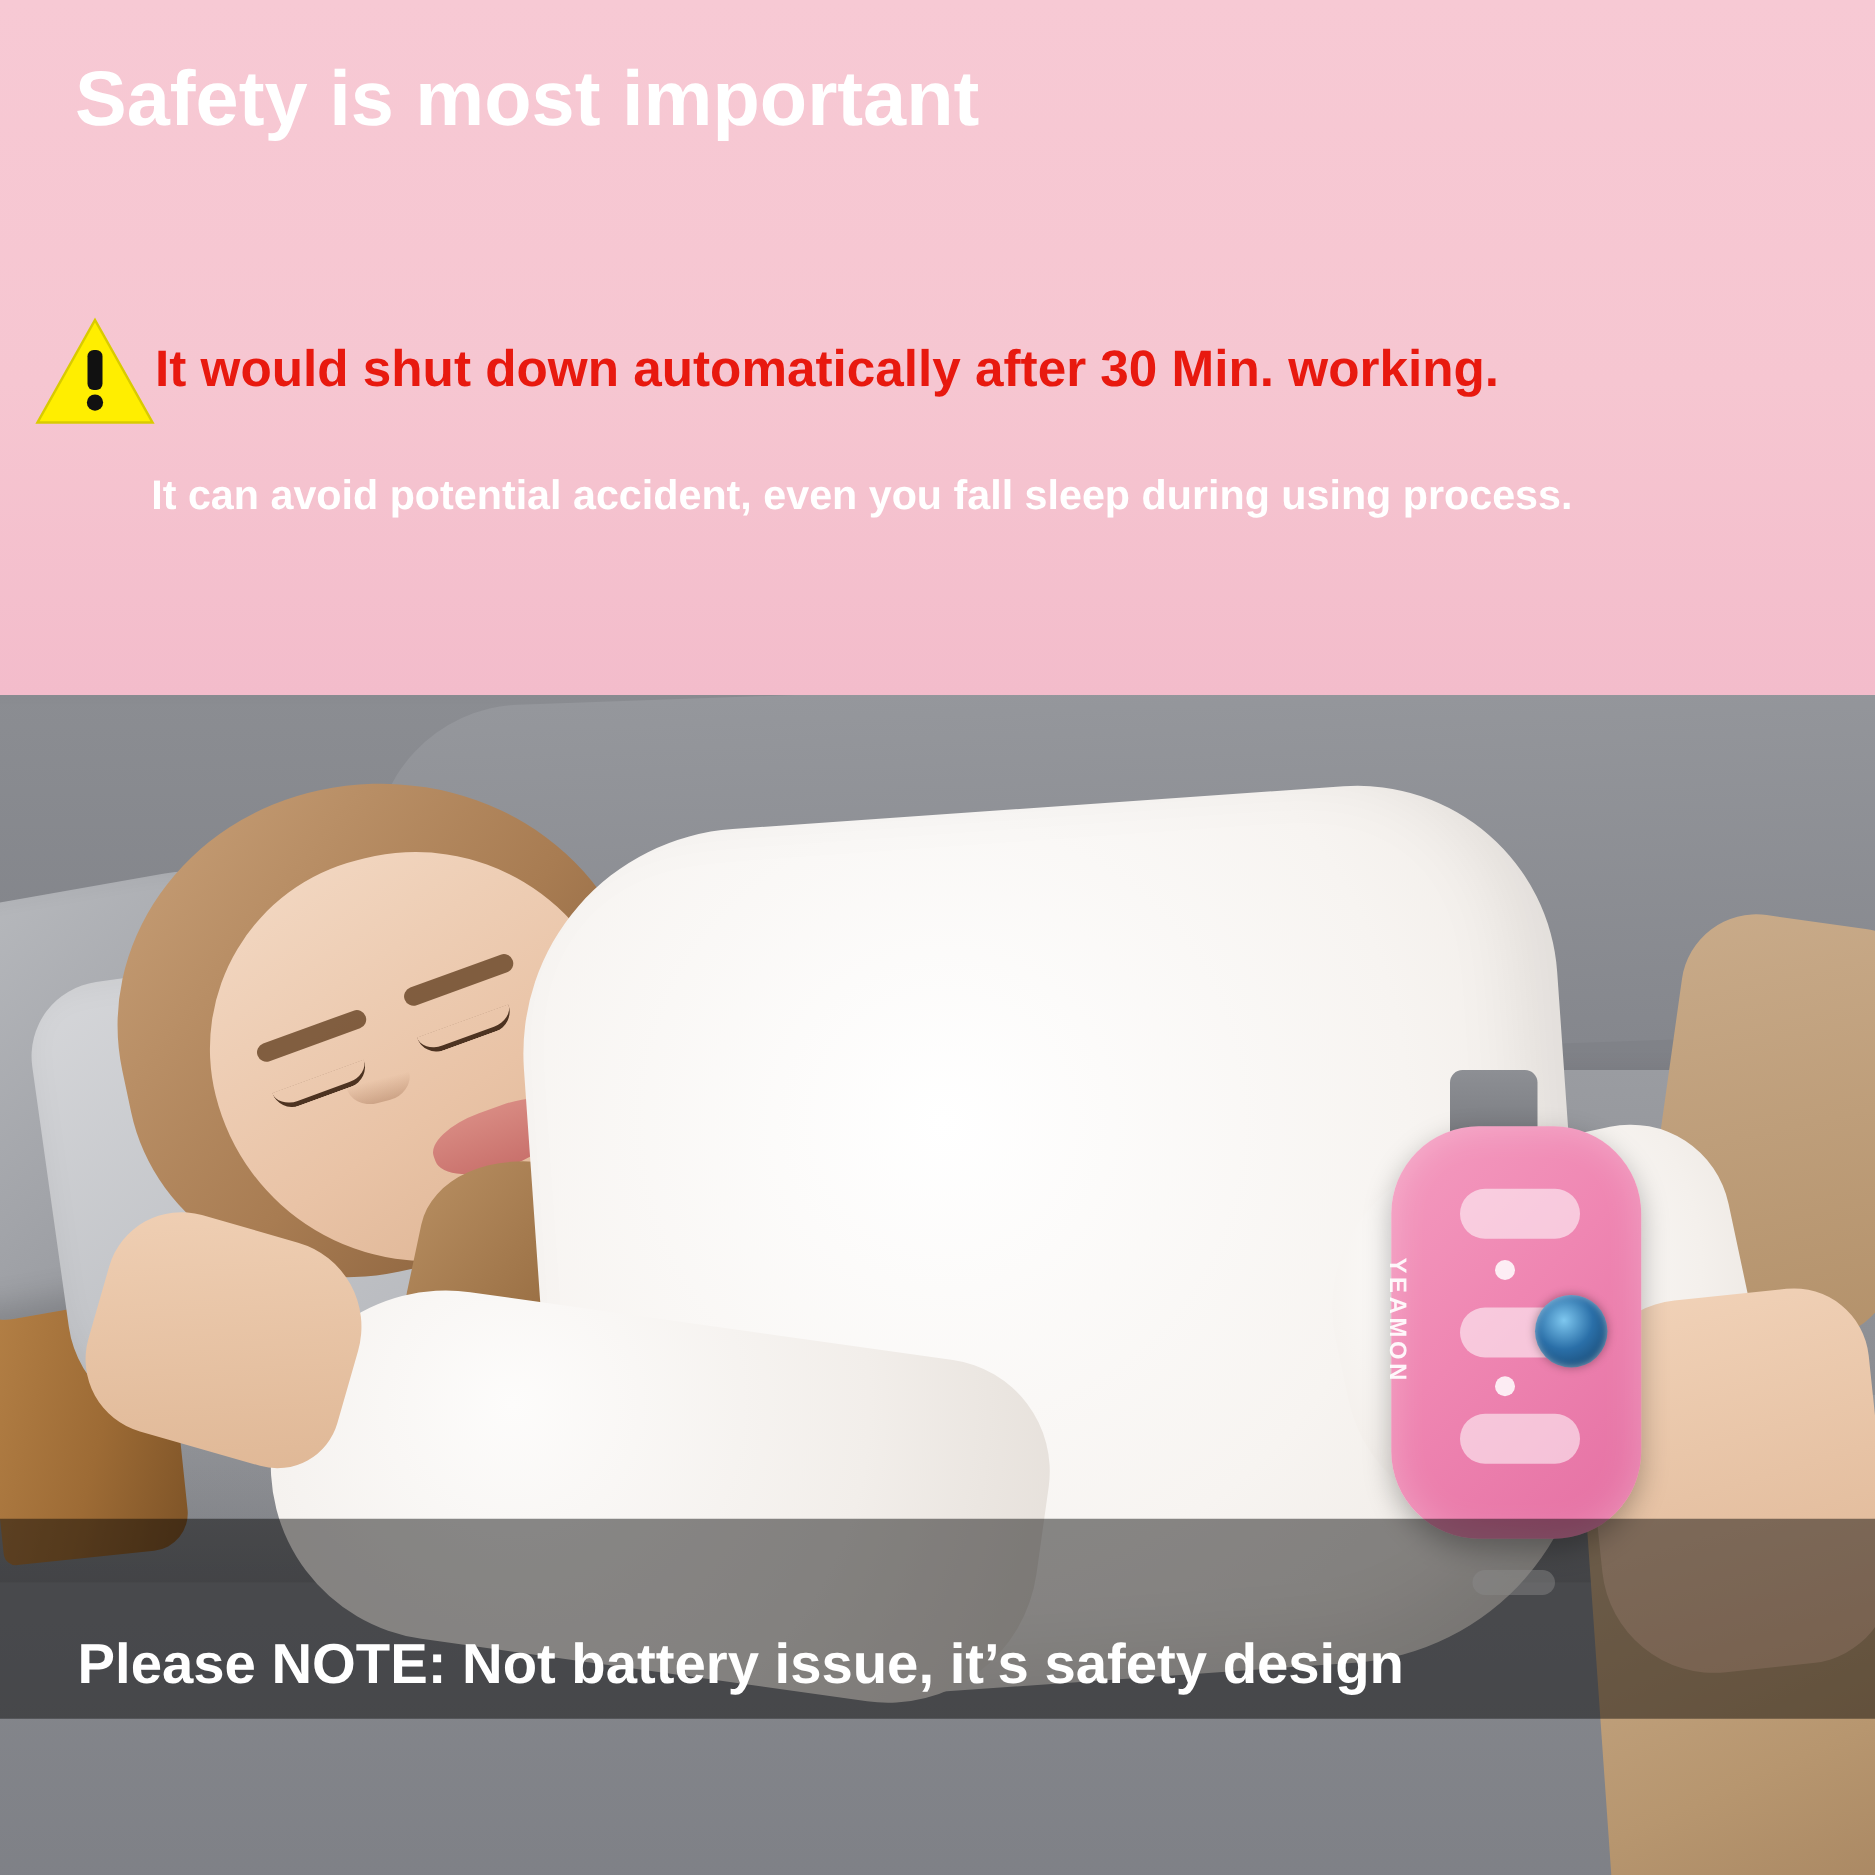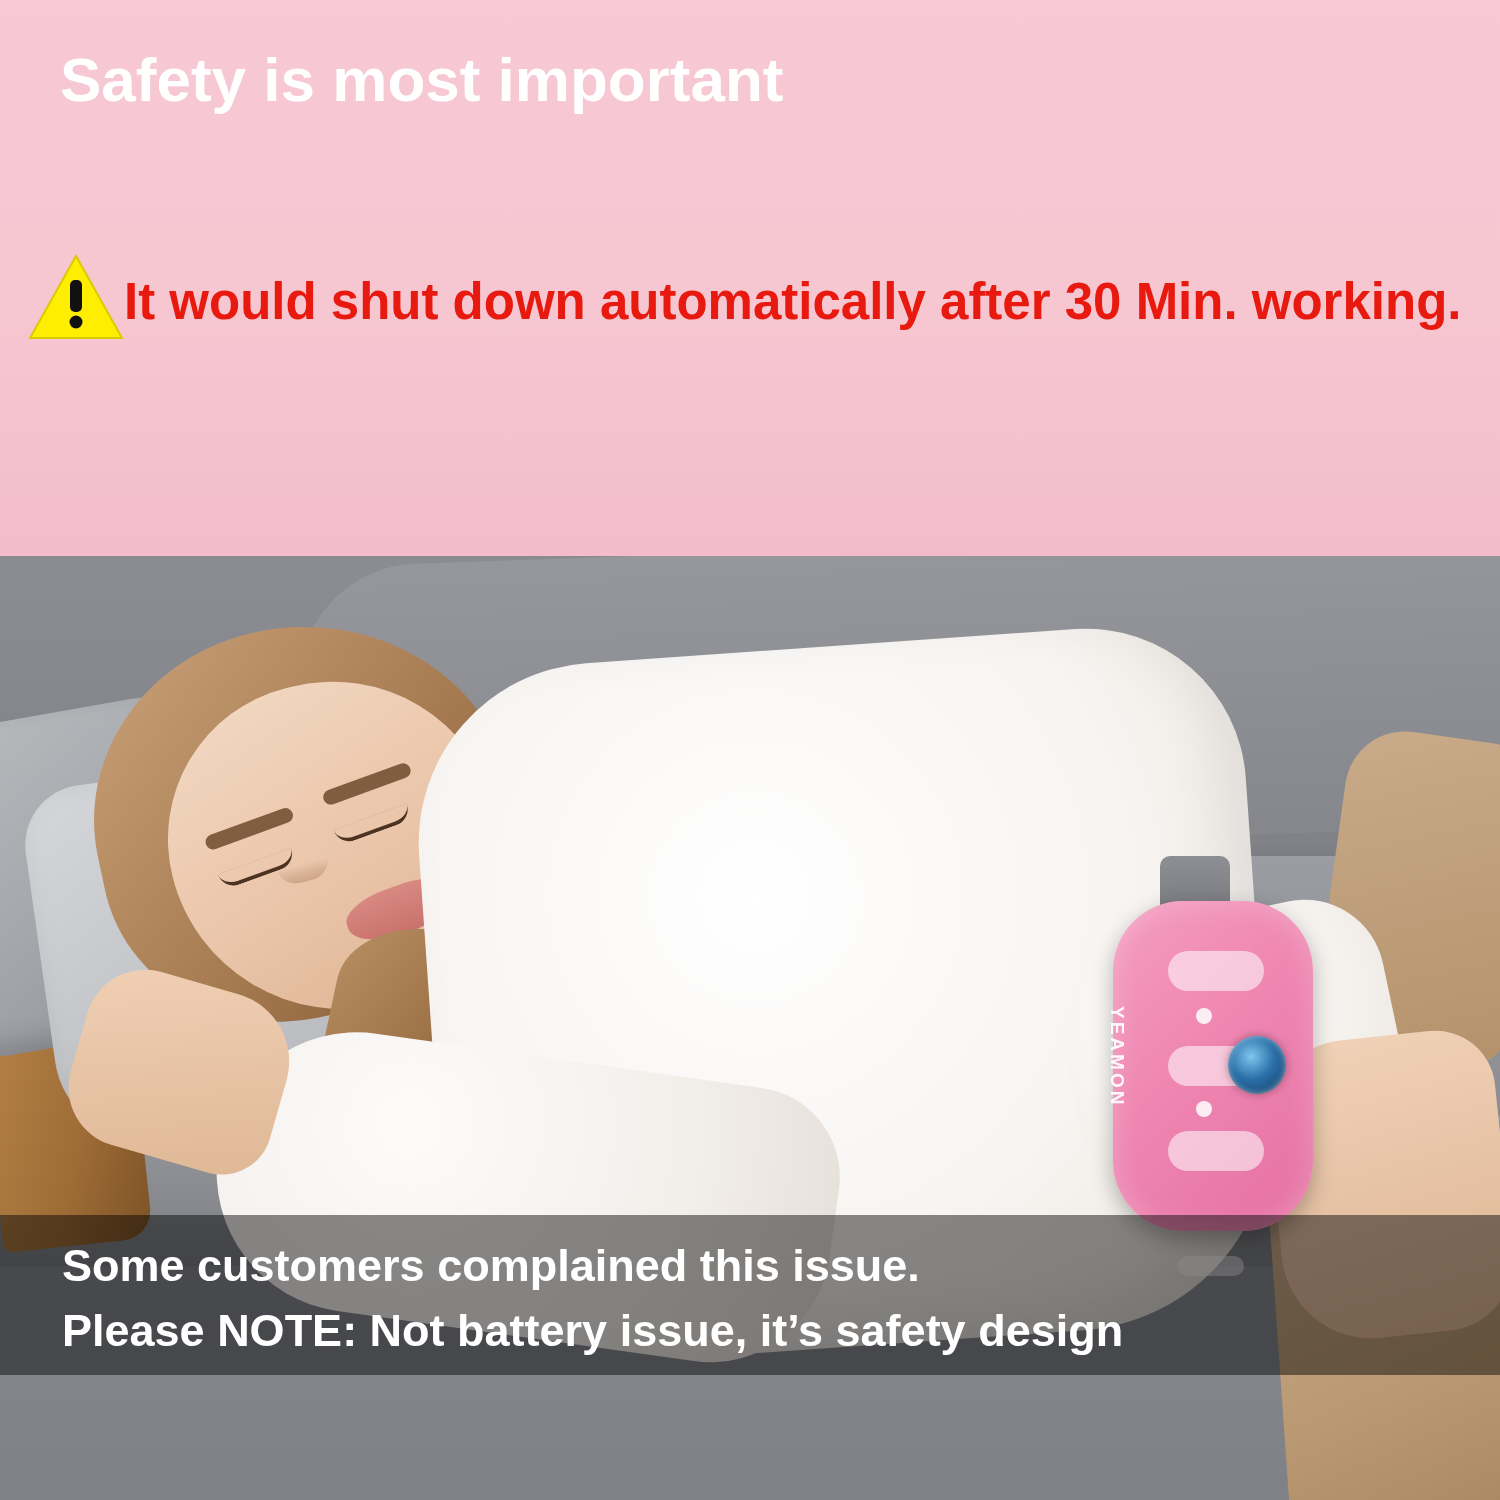--- a/index.html
+++ b/index.html
@@ -53,21 +53,21 @@
     left: 28px;
     top: 252px;
     width: 96px;
     height: 90px;
   }
 
   .warn-line {
     position: absolute;
     left: 124px;
     top: 272px;
-    font-size: 51px;
+    font-size: 41px;
     font-weight: bold;
     color: #e8190f;
     white-space: nowrap;
   }
 
   .avoid-line {
     position: absolute;
     left: 121px;
     top: 377px;
     font-size: 33px;
@@ -344,20 +344,21 @@
     <div class="warn-icon">
       <svg width="96" height="90" viewBox="0 0 96 90" xmlns="http://www.w3.org/2000/svg">
         <polygon points="48,4 94,86 2,86" fill="#ffee00" stroke="#d9cb00" stroke-width="2"></polygon>
         <rect x="42" y="28" width="12" height="32" rx="5" fill="#111111"></rect>
         <circle cx="48" cy="70" r="6.5" fill="#111111"></circle>
       </svg>
     </div>
 
     <div class="warn-line">It would shut down automatically after 30 Min. working.</div>
 
+    <div class="avoid-line">It can avoid potential accident, even you fall sleep during using process.</div>
 
   </div>
 
   <div class="photo">
     <div class="wall"></div>
     <div class="sofa-back"></div>
     <div class="sofa-back-2"></div>
     <div class="sofa-seat"></div>
     <div class="sofa-seat-hl"></div>
     <div class="arm-wood"></div>
@@ -391,16 +392,15 @@
     <div class="device-slot-mid"></div>
     <div class="device-slot-bot"></div>
     <div class="device-dot" style="left:1196px; top:452px;"></div>
     <div class="device-dot" style="left:1196px; top:545px;"></div>
     <div class="device-btn"></div>
     <div class="device-brand">YEAMON</div>
     <div class="device-foot"></div>
   </div>
 
   <div class="caption-bar"></div>
-  <div class="cap-line1">Some customers complained this issue.</div>
   <div class="cap-line2">Please NOTE: Not battery issue, it’s safety design</div>
 
 </div>
 
 </body></html>

